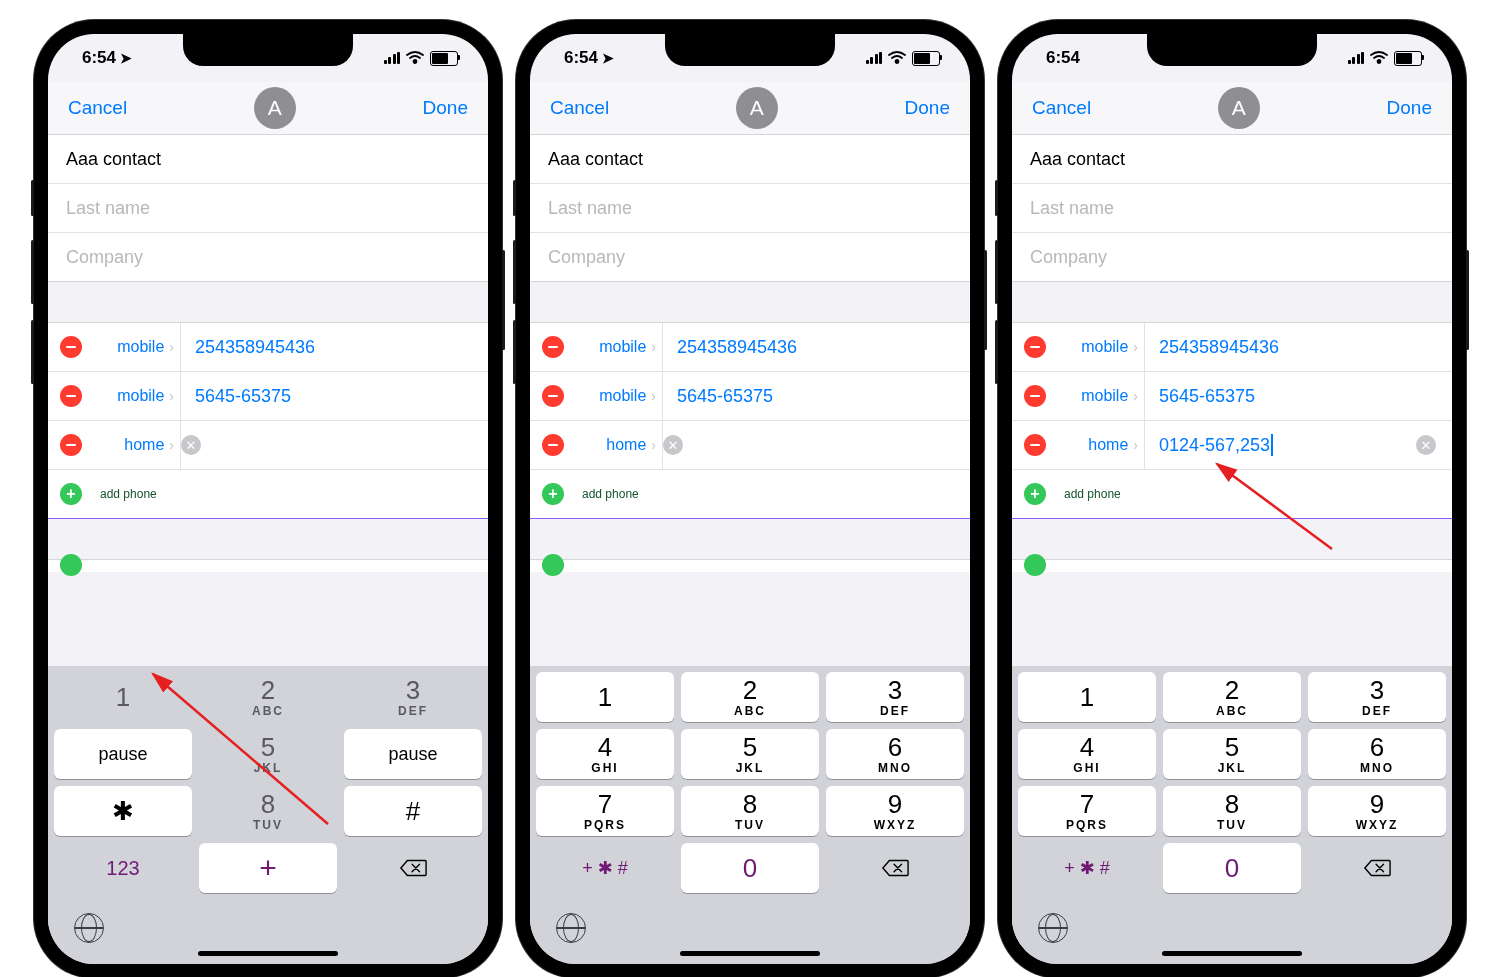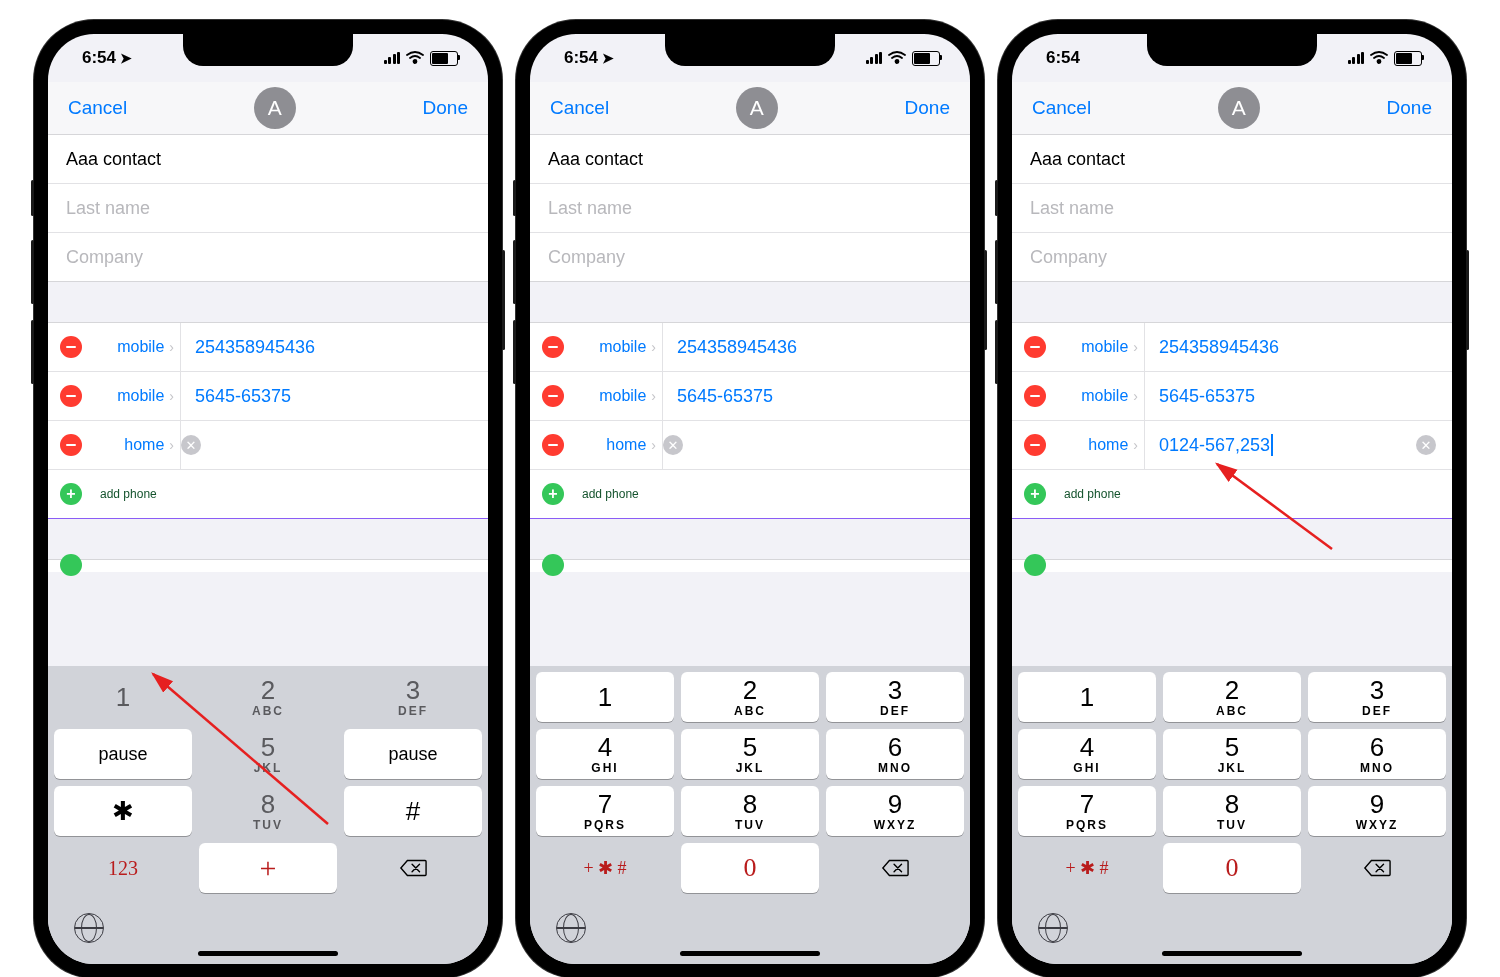--- a/index.html
+++ b/index.html
@@ -180,21 +180,21 @@
   .key.word .num{ font-size:18px; font-weight:400;}
   .bottom-row {
     display:grid;
     grid-template-columns: repeat(3,1fr);
     gap:7px;
     margin-bottom:7px;
   }
   .util {
     height:50px;
     display:flex;align-items:center;justify-content:center;
-    font-size:20px; color:#b91c1c;font-family:Liberation Serif, serif;
+    font-size:20px; color:#701a75;
   }
   .util.white{ background:#fff; border-radius:6px; box-shadow:0 1px 0 rgba(0,0,0,0.3);}
   .backspace svg{width:28px;height:20px;}
   
   .globe-row {
     height: 56px;
     padding: 0 20px 8px 20px;
     display:flex; align-items:center;
   }
   .globe {

